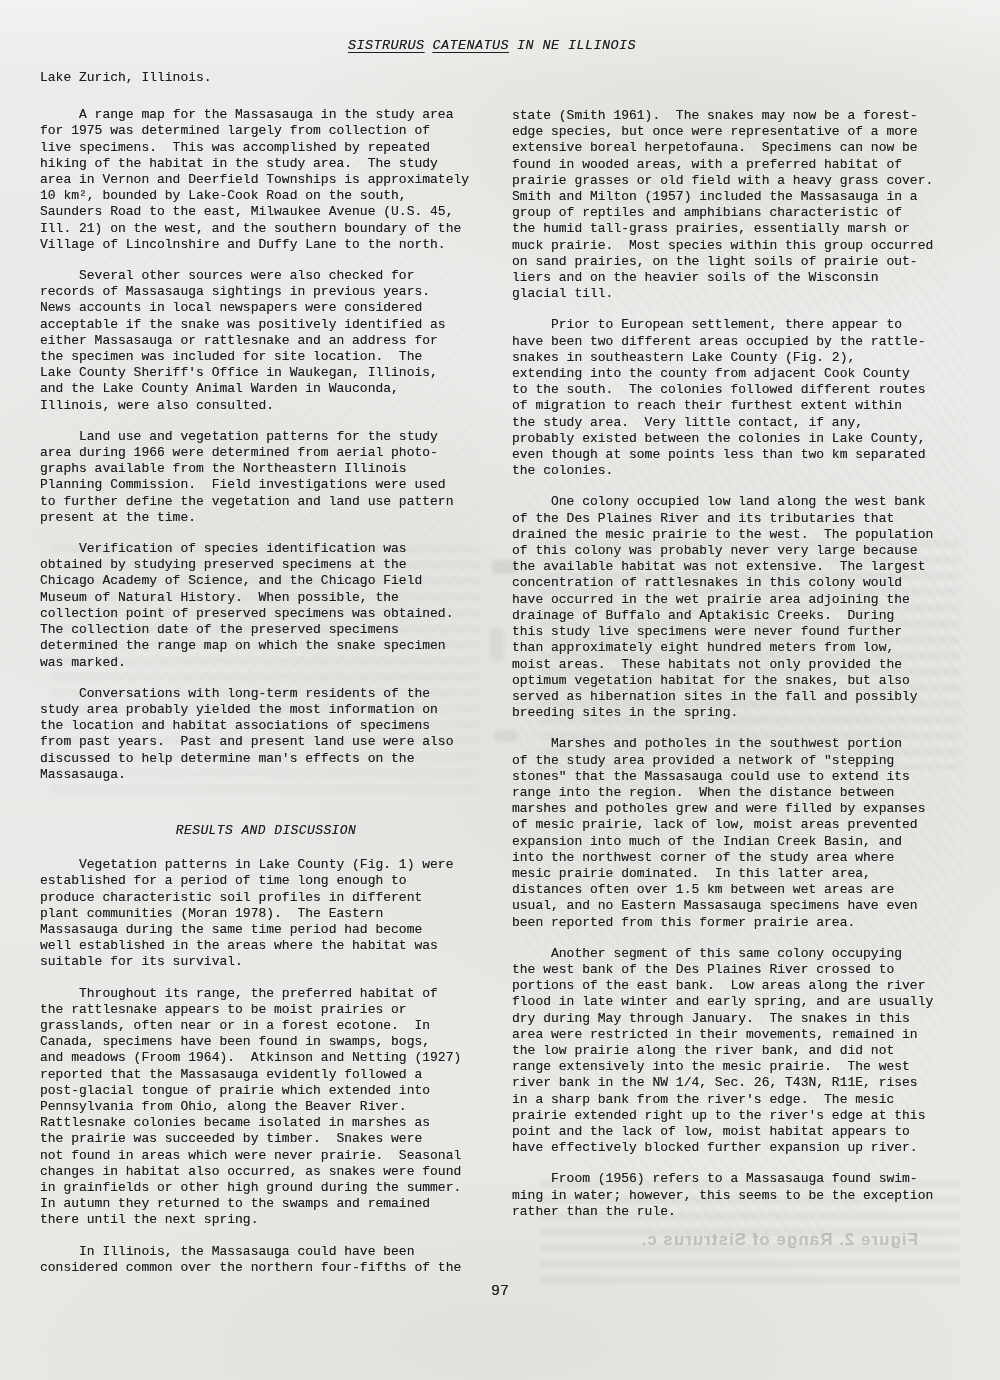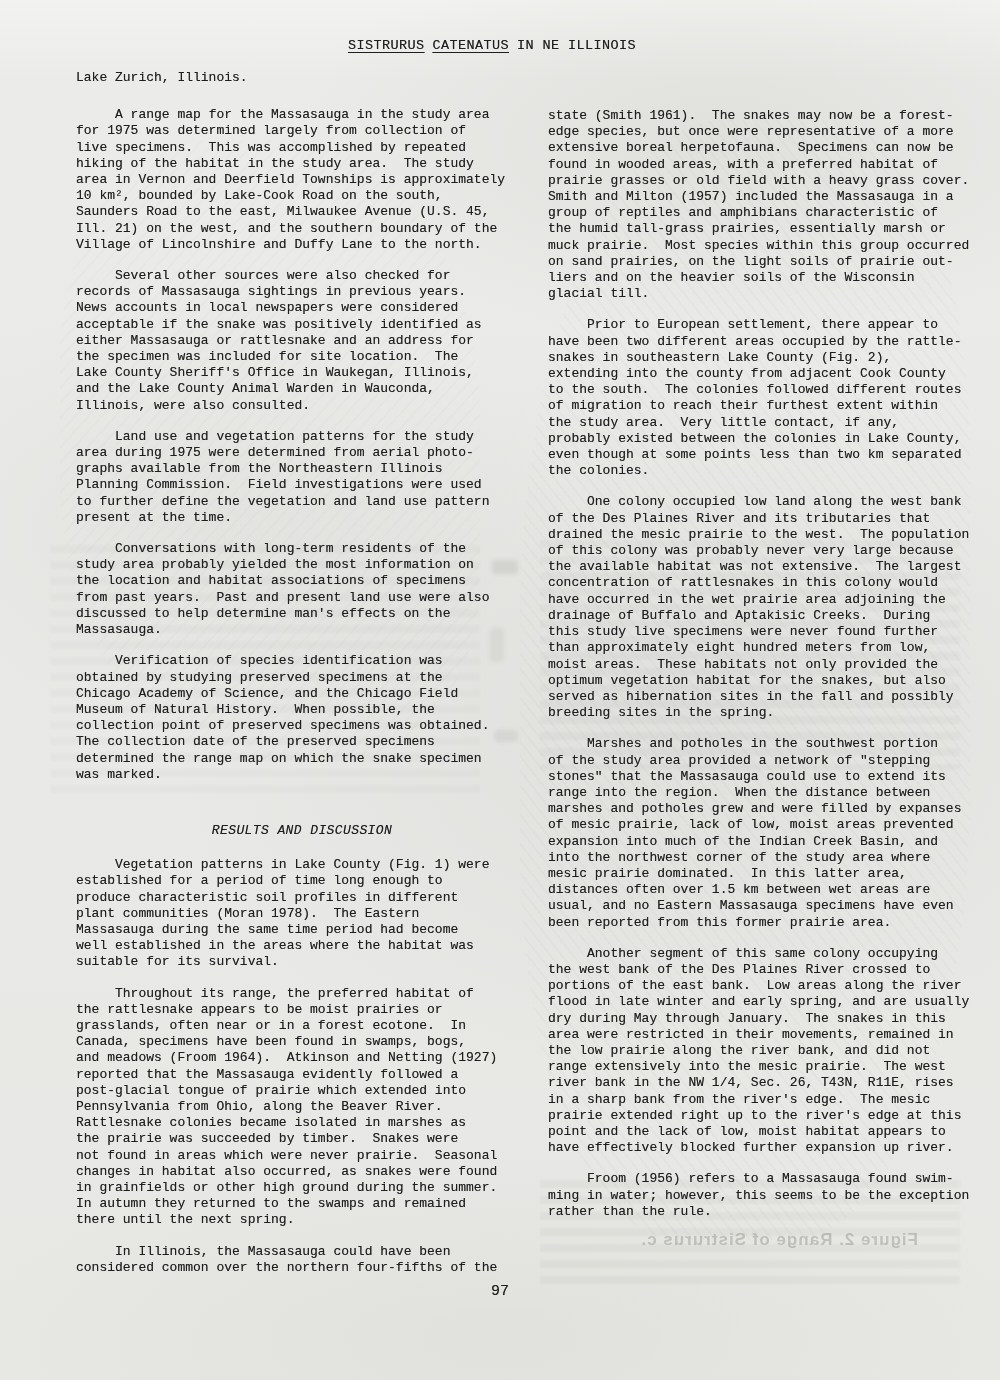--- a/index.html
+++ b/index.html
@@ -72,35 +72,34 @@
   }
 
   .running-header {
     position: absolute;
     top: 38px; left: 0; width: 100%;
     text-align: center;
     font-size: 13.5px;
     letter-spacing: 0.4px;
     text-shadow: 0 0 0.5px rgba(20,20,20,0.55);
   }
-  .running-header .hw { margin-right: 8px; }
+  .running-header .hw { margin-right: 8px; font-style: italic; }
   .running-header .hw:last-child { margin-right: 16px; }
   .underlined {
     text-decoration: underline;
     text-underline-offset: 3px;
     text-decoration-thickness: 1px;
   }
 
   .columns {
     position: absolute;
     top: 70px; left: 40px;
     width: 924px;
     display: flex;
     gap: 20px;
-    margin-left: 36px;
   }
   .col {
     width: 452px;
     font-size: 13px;
     line-height: 16.2px;
     text-shadow: 0 0 0.5px rgba(20,20,20,0.5);
   }
   .col-right { padding-top: 38px; }
   .location-line { margin: 0; white-space: pre-wrap; }
   .para { margin: 15px 0 0 0; white-space: pre-wrap; }
@@ -156,39 +155,39 @@
       <p class="para">     Several other sources were also checked for
 records of Massasauga sightings in previous years.
 News accounts in local newspapers were considered
 acceptable if the snake was positively identified as
 either Massasauga or rattlesnake and an address for
 the specimen was included for site location.  The
 Lake County Sheriff's Office in Waukegan, Illinois,
 and the Lake County Animal Warden in Wauconda,
 Illinois, were also consulted.</p>
       <p class="para">     Land use and vegetation patterns for the study
-area during 1975 were determined from aerial photo-
+area during 1966 were determined from aerial photo-
 graphs available from the Northeastern Illinois
 Planning Commission.  Field investigations were used
 to further define the vegetation and land use pattern
 present at the time.</p>
-      <p class="para">     Conversations with long-term residents of the
-study area probably yielded the most information on
-the location and habitat associations of specimens
-from past years.  Past and present land use were also
-discussed to help determine man's effects on the
-Massasauga.</p>
       <p class="para">     Verification of species identification was
 obtained by studying preserved specimens at the
 Chicago Academy of Science, and the Chicago Field
 Museum of Natural History.  When possible, the
 collection point of preserved specimens was obtained.
 The collection date of the preserved specimens
 determined the range map on which the snake specimen
 was marked.</p>
+      <p class="para">     Conversations with long-term residents of the
+study area probably yielded the most information on
+the location and habitat associations of specimens
+from past years.  Past and present land use were also
+discussed to help determine man's effects on the
+Massasauga.</p>
       <h2 class="section-heading">RESULTS AND DISCUSSION</h2>
       <p class="para" style="margin-top:0">     Vegetation patterns in Lake County (Fig. 1) were
 established for a period of time long enough to
 produce characteristic soil profiles in different
 plant communities (Moran 1978).  The Eastern
 Massasauga during the same time period had become
 well established in the areas where the habitat was
 suitable for its survival.</p>
       <p class="para">     Throughout its range, the preferred habitat of
 the rattlesnake appears to be moist prairies or

